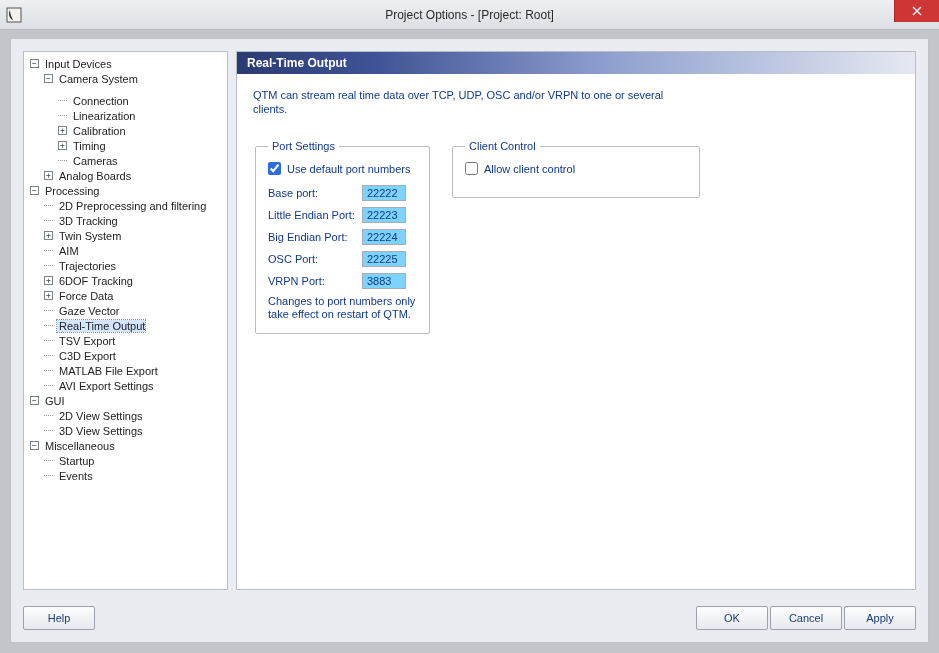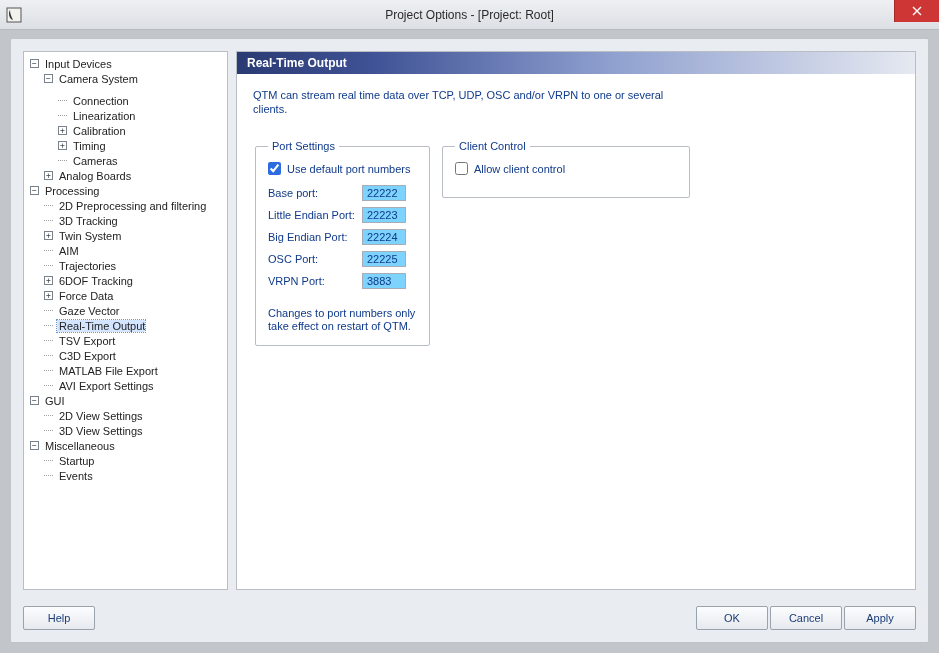--- a/index.html
+++ b/index.html
@@ -69,21 +69,21 @@
   .panel-header {
     height:22px;
     background: linear-gradient(90deg,#2a3a72 0%, #3f5295 20%, #8fa0cf 55%, #e6e9f1 100%);
     color:#fff; font-weight:600; font-size:12px;
     display:flex; align-items:center; padding:0 10px;
   }
   .panel-body {
     padding:14px 16px; color:#103a8b; font-size:11px;
   }
   .desc { margin-bottom:24px; max-width:420px; line-height:14px; }
-  .fieldsets { display:flex; gap:8px; align-items:flex-start; }
+  .fieldsets { display:flex; gap:18px; align-items:flex-start; }
   fieldset {
     border:1px solid #b9bec6; border-radius:2px;
     padding:10px 12px 12px 12px;
     color:#103a8b; font-size:11px;
   }
   fieldset legend { padding:0 4px; color:#103a8b; }
   .port-settings { width:175px; }
   .client-control { width:248px; }
   .chk-row { display:flex; align-items:center; gap:6px; margin-bottom:10px; }
   input[type=checkbox] {
@@ -91,21 +91,21 @@
     accent-color:#2d6cdf;
   }
   .form-row { display:flex; align-items:center; margin-bottom:6px; gap:6px; }
   .form-row label { width:88px; }
   .form-row input[type=text] {
     width:44px; height:16px; border:1px solid #a6adb8; background:#7dd3fc;
     font-size:11px; padding:0 4px; color:#103a8b;
   }
   .client-control .form-row label { width:55px; }
   .client-control input.pwd { width:150px; height:20px; border:1px solid #a6adb8; background:#f2f3f5; }
-  .note { margin-top:18px; line-height:13px; }
+  .note { margin-top:6px; line-height:13px; }
   .button-row {
     position:absolute; left:12px; right:12px; bottom:10px; height:28px;
     display:flex; align-items:center;
   }
   .button-row .spacer { flex:1; }
   button.win {
     height:24px; min-width:72px; padding:0 14px;
     background:linear-gradient(#fcfdfe,#e6e9ee);
     border:1px solid #9aa2ad; border-radius:2px;
     color:#1b3d75; font-size:11px; cursor:pointer;

